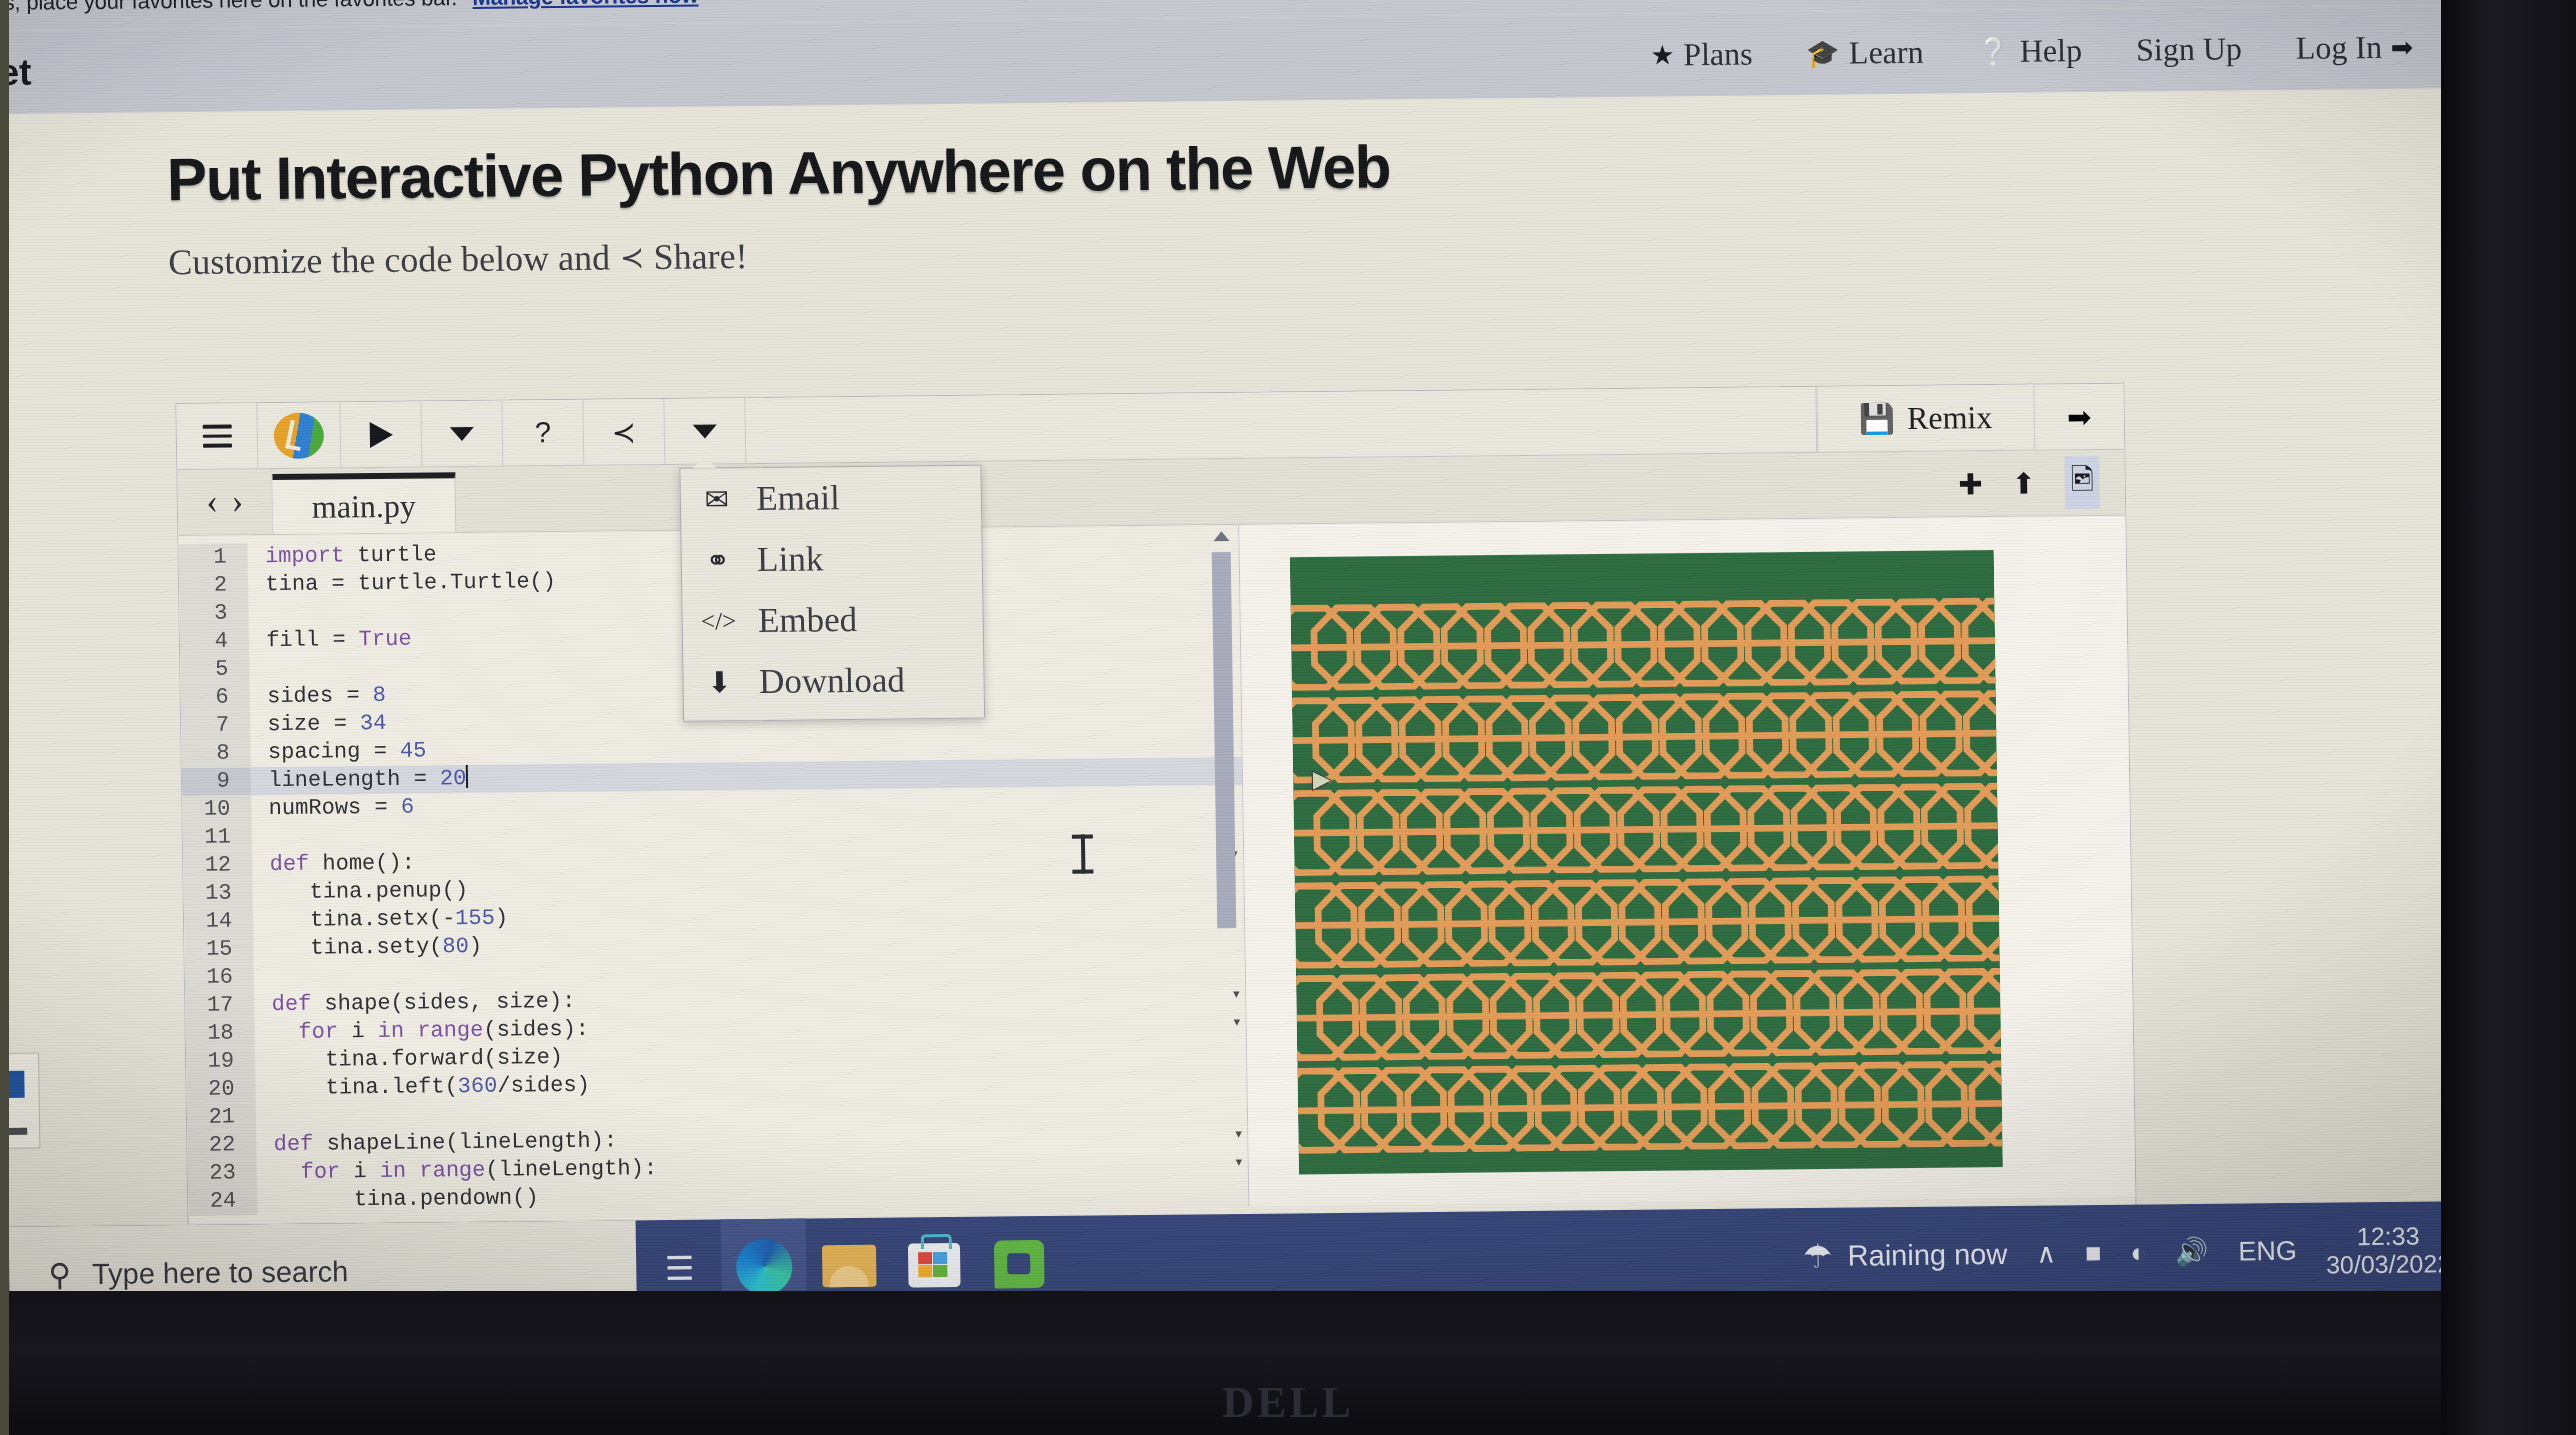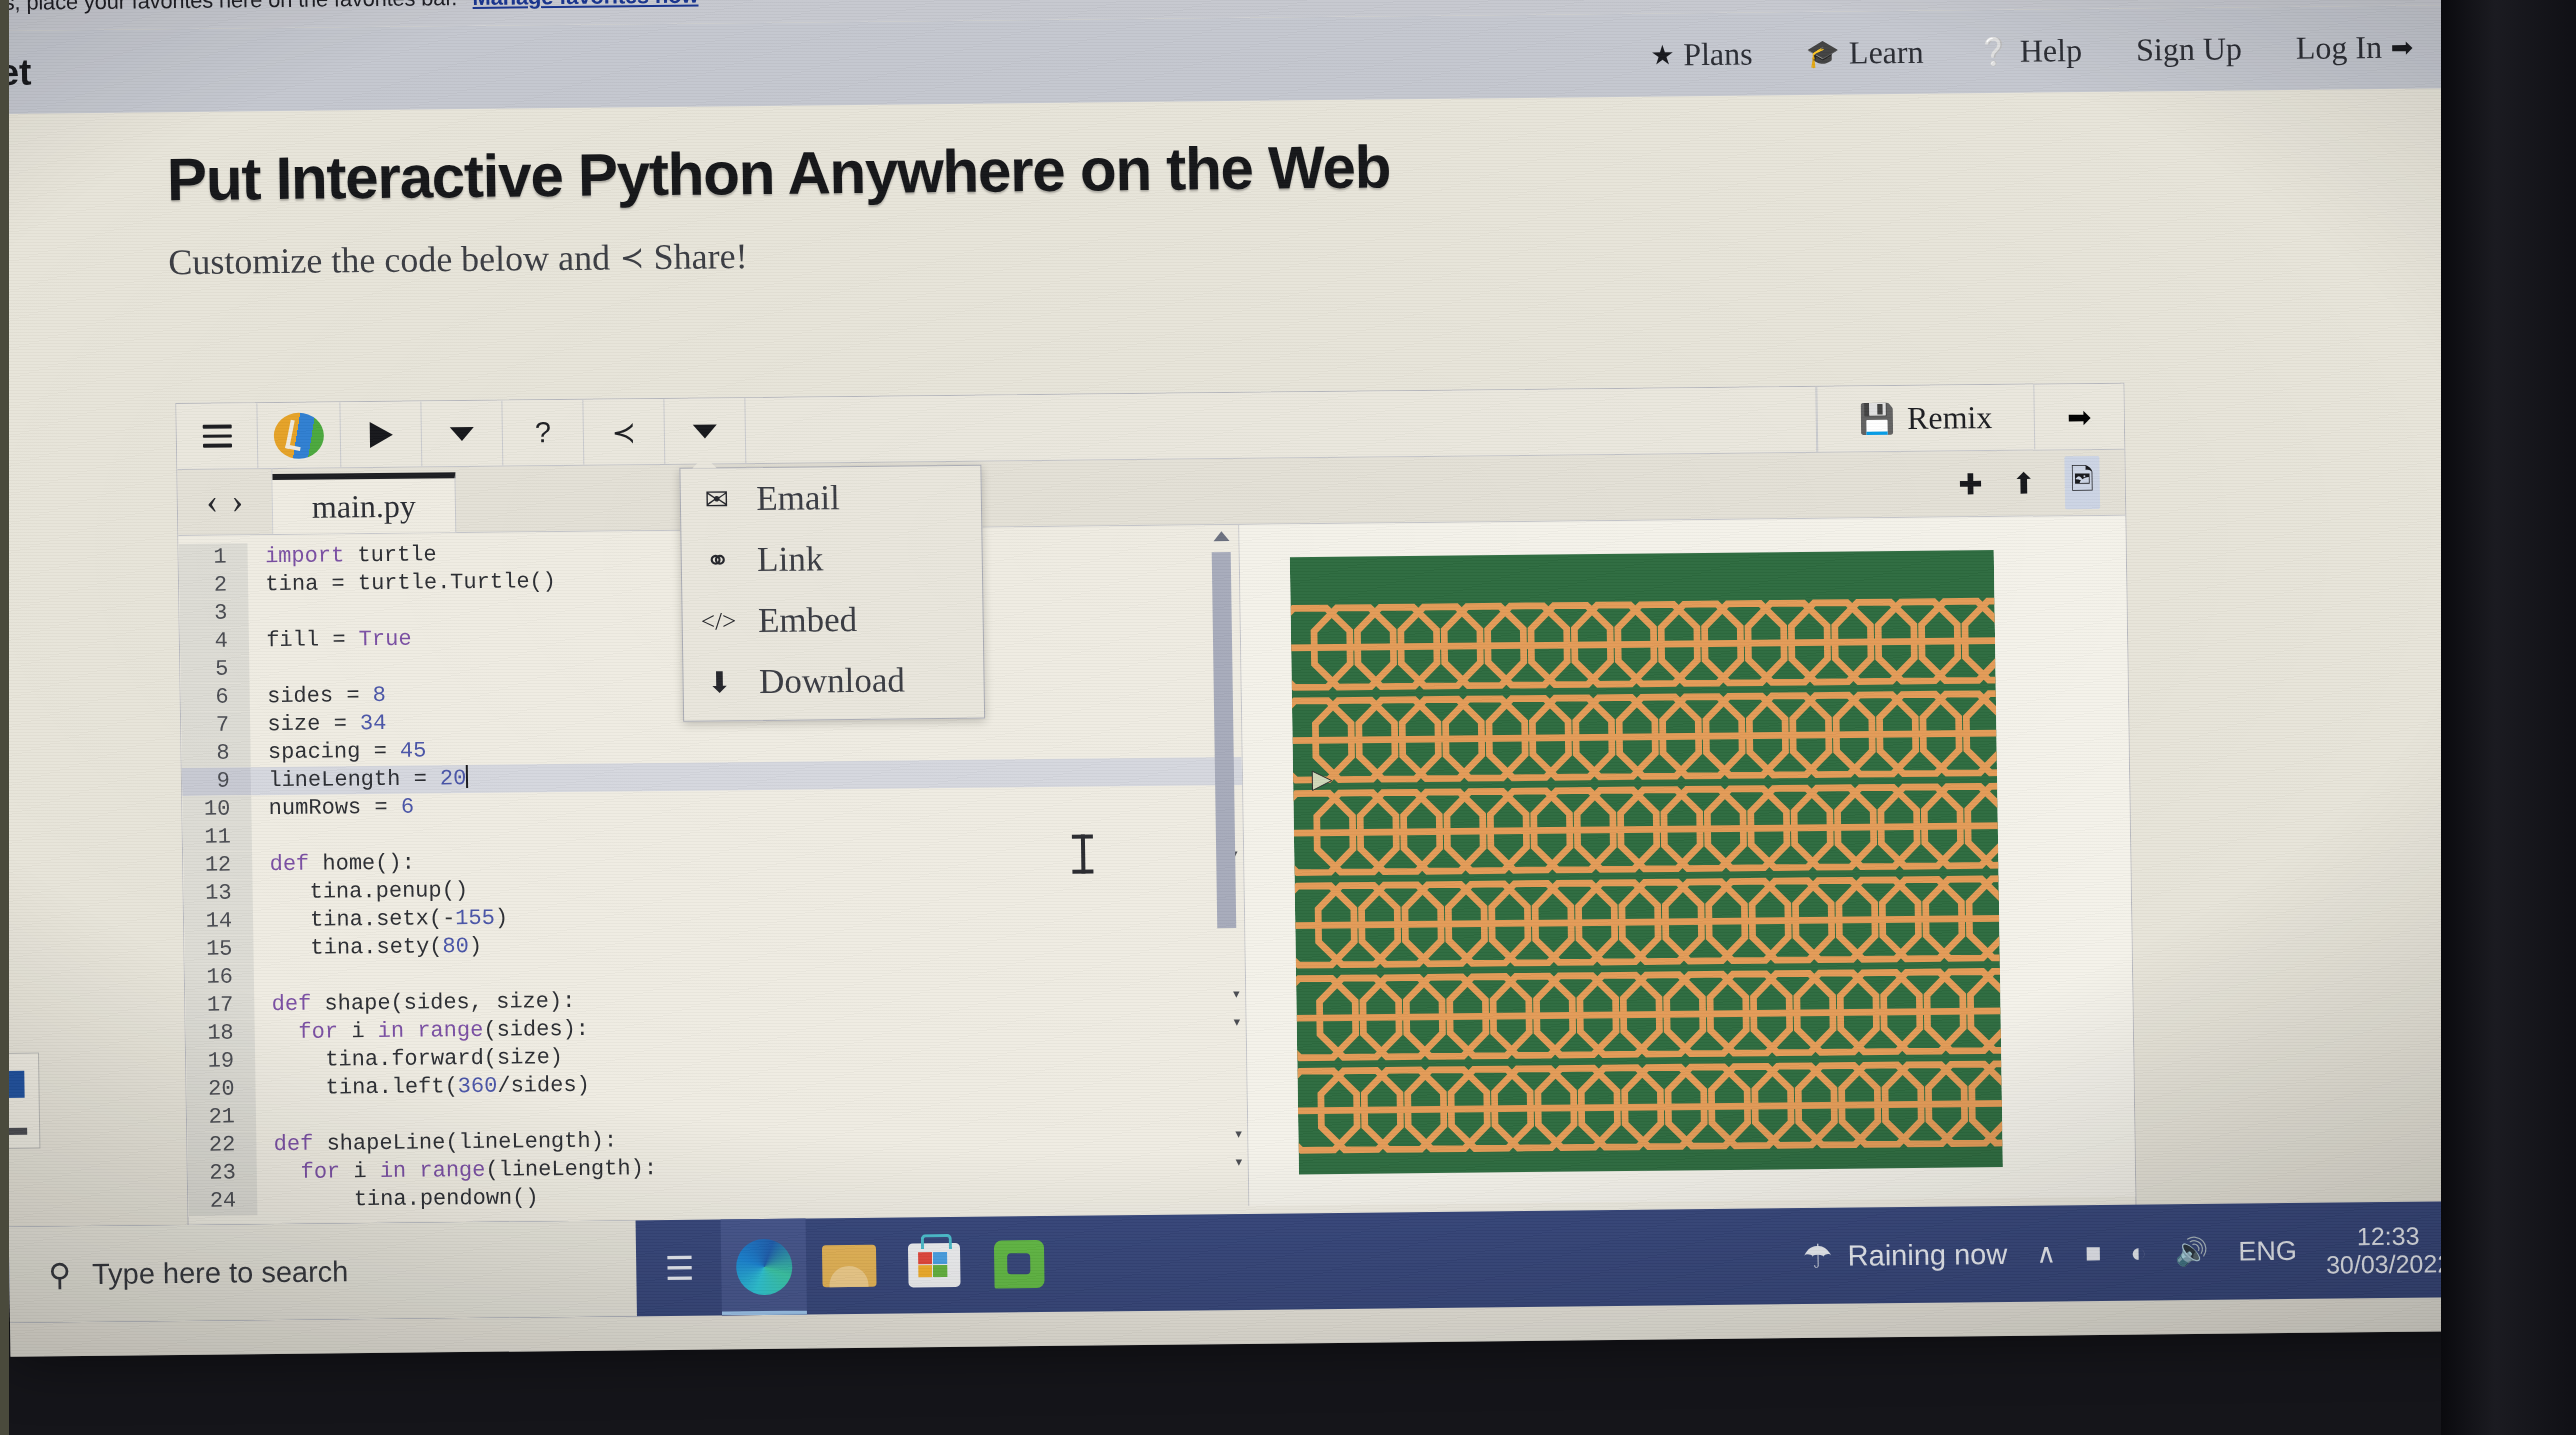--- a/index.html
+++ b/index.html
@@ -697,14 +697,17 @@
       <div class="b"></div>
       <div class="t"></div>
     </div>
 
     <div id="vignette"></div>
     <div id="scanlines"></div>
   </div>
 
   <div class="bezel-left"></div>
   <div class="bezel-right"></div>
+  <div class="bezel-bottom">
+    <div class="dell">DELL</div>
+  </div>
 </div>
 
 
 </body></html>

